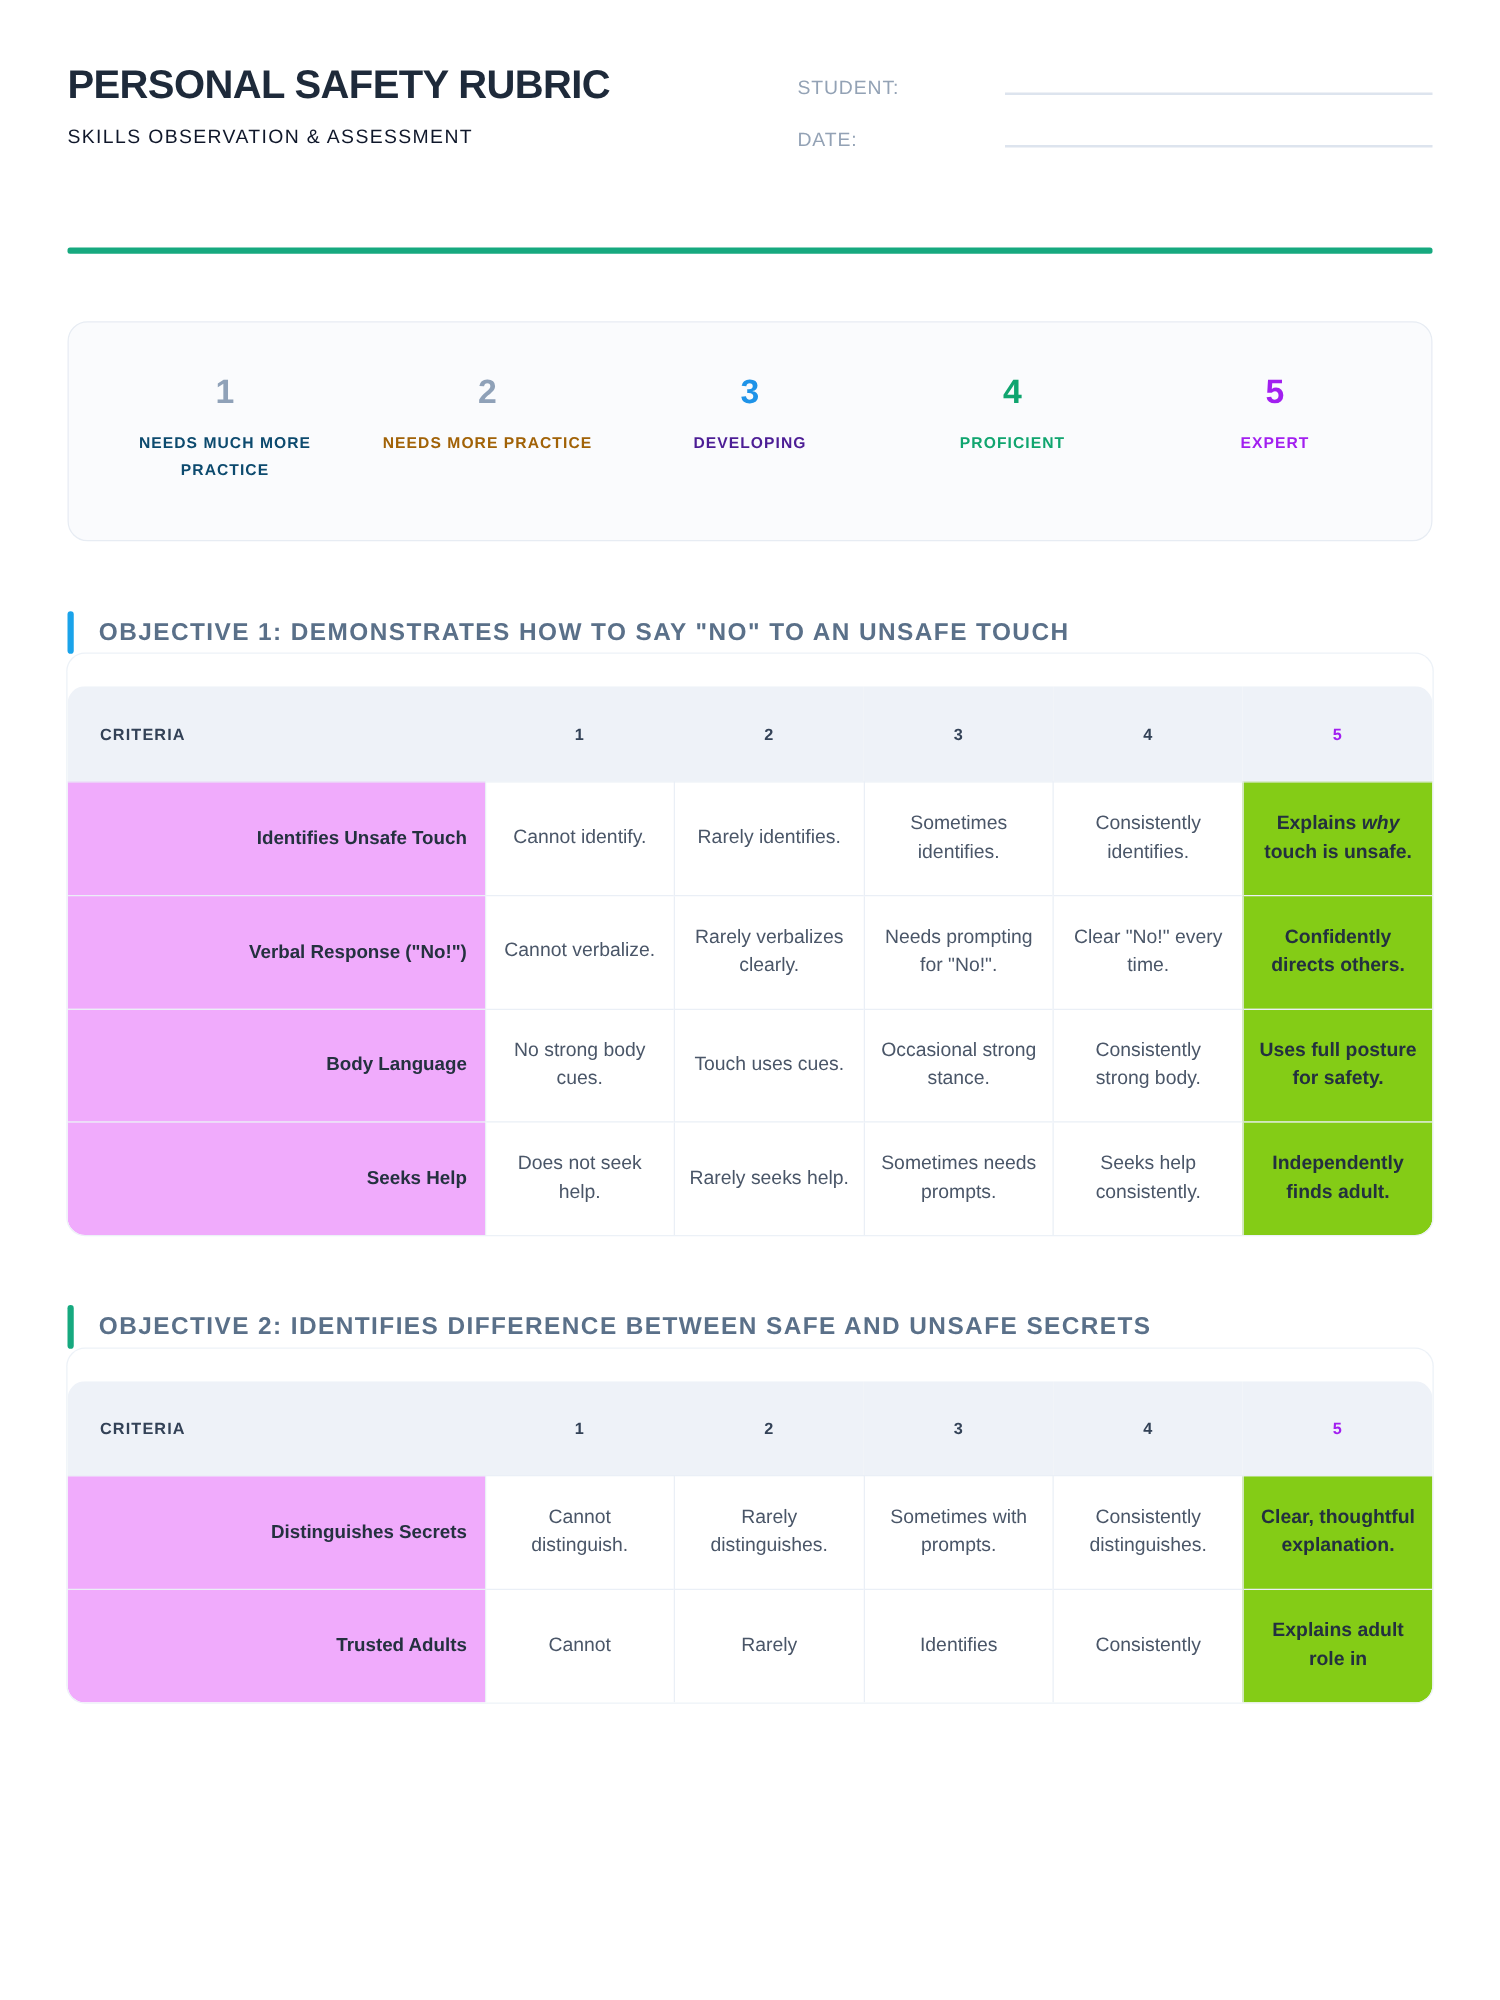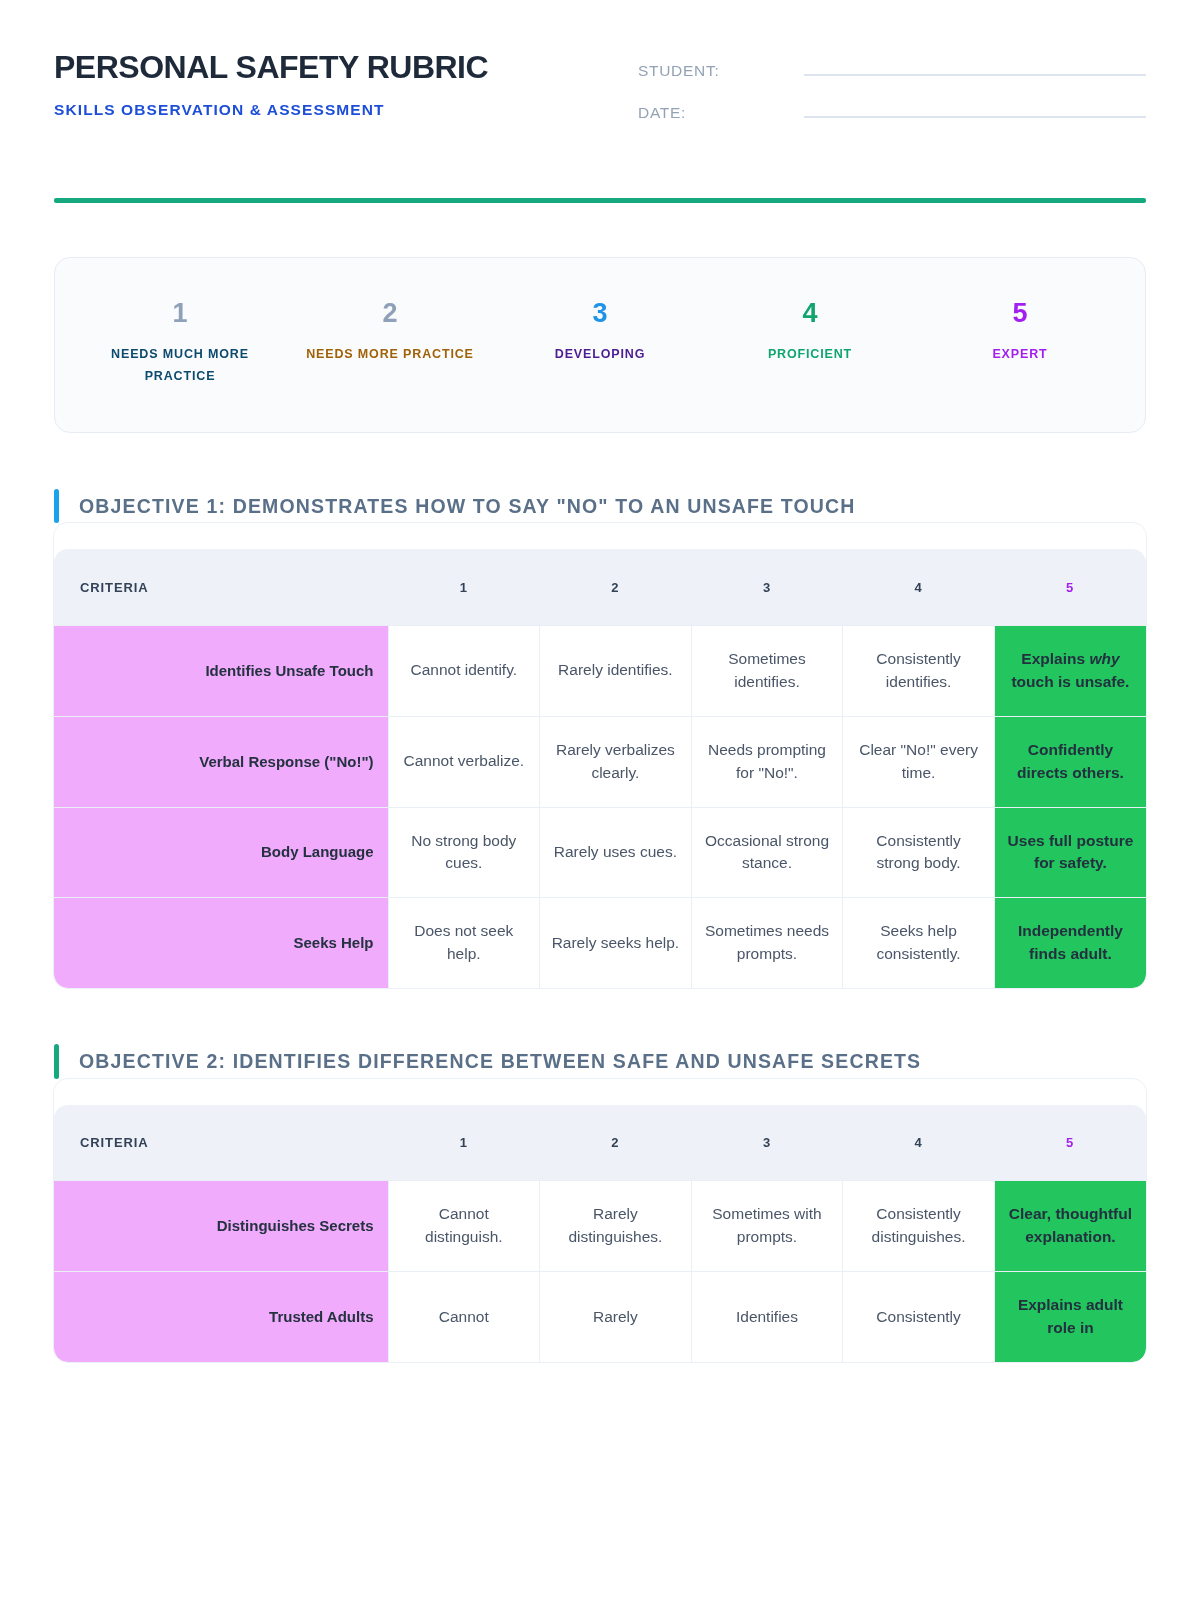--- a/index.html
+++ b/index.html
@@ -24,23 +24,23 @@
     font-size: 32px;
     line-height: 1.22;
     font-weight: 800;
     letter-spacing: -0.5px;
     color: #1e2a3a;
     text-transform: uppercase;
   }
   .doc-subtitle {
     margin-top: 14px;
     font-size: 15.5px;
-    font-weight: 700;
+    font-weight: 400;
     letter-spacing: 1.1px;
-    color: #1d4ed8;
+    color: #0f172a;
     text-transform: uppercase;
   }
 
   .meta-block {
     margin-left: 24px;
     padding-top: 14px;
     flex: 1;
   }
   .meta-line {
     display: flex;
@@ -162,21 +162,21 @@
   .rubric-table tbody td.c-criteria {
     background: #f0abfc;
     text-align: right;
     padding-left: 26px;
     padding-right: 14px;
     font-weight: 700;
     font-size: 15px;
     color: #24313f;
   }
   .rubric-table tbody td.c-hl {
-    background: #22c55e;
+    background: #84cc16;
     border-right: none;
     font-weight: 700;
     color: #23303f;
   }
   .rubric-table tbody tr:last-child td { border-bottom: none; }
   .rubric-table tbody td em { font-style: italic; }
 
   .table-wrap {
     border-radius: 14px;
     overflow: hidden;
@@ -263,21 +263,21 @@
                 <td class="c-criteria">Verbal Response ("No!")</td>
                 <td>Cannot verbalize.</td>
                 <td>Rarely verbalizes clearly.</td>
                 <td>Needs prompting for "No!".</td>
                 <td>Clear "No!" every time.</td>
                 <td class="c-hl">Confidently directs others.</td>
               </tr>
               <tr>
                 <td class="c-criteria">Body Language</td>
                 <td>No strong body cues.</td>
-                <td>Rarely uses cues.</td>
+                <td>Touch uses cues.</td>
                 <td>Occasional strong stance.</td>
                 <td>Consistently strong body.</td>
                 <td class="c-hl">Uses full posture for safety.</td>
               </tr>
               <tr>
                 <td class="c-criteria">Seeks Help</td>
                 <td>Does not seek help.</td>
                 <td>Rarely seeks help.</td>
                 <td>Sometimes needs prompts.</td>
                 <td>Seeks help consistently.</td>

